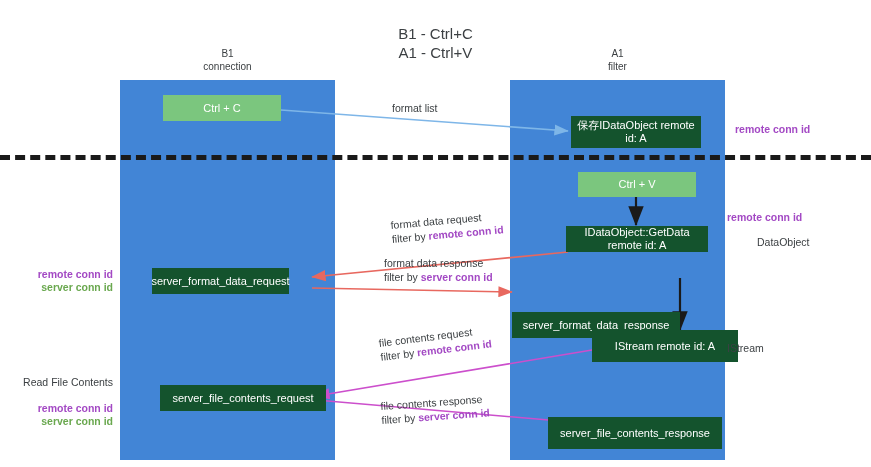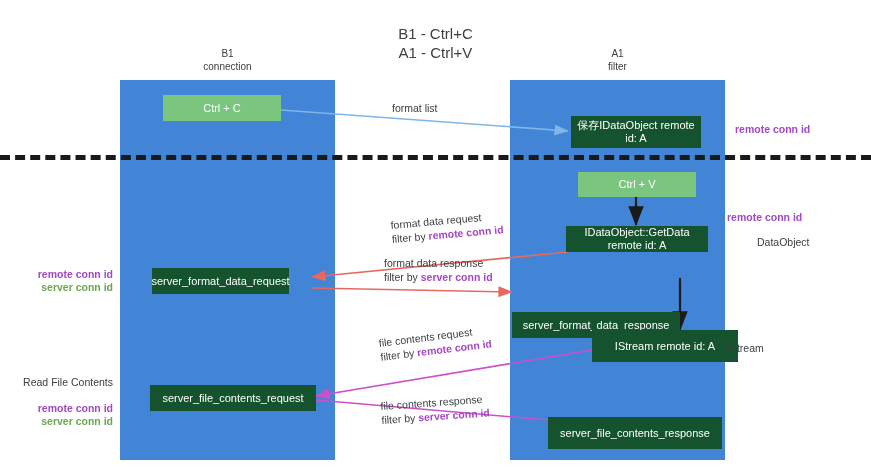--- a/index.html
+++ b/index.html
@@ -166,21 +166,21 @@
   <div class="node orange" style="left:566px; top:226px; width:142px; height:26px;">IDataObject::GetData
 remote id: A</div>
 
   <div class="node orange" style="left:152px; top:268px; width:137px; height:26px;">server_format_data_request</div>
 
   <div class="node orange" style="left:512px; top:280px; width:168px; height:26px;margin-top:32px;">server_format_data_response</div>
 
   <div class="node orange" style="left:592px; top:330px; width:146px; height:32px;">IStream
 remote id: A</div>
 
-  <div class="node orange" style="left:150px; top:385px; width:166px; height:26px;">server_file_contents_request</div>
+  <div class="node orange" style="left:160px; top:385px; width:166px; height:26px;">server_file_contents_request</div>
 
   <div class="node orange" style="left:548px; top:417px; width:174px; height:32px;">server_file_contents_response</div>
 
   <div class="edgelabel" style="left:392px; top:101px;">format list</div>
 
   <div class="edgelabel" style="left:390px; top:218px; transform: rotate(-5deg); transform-origin: left top;">
     <div>format data request</div>
     <div><span>filter by </span><span class="purple">remote conn id</span></div>
   </div>
 

